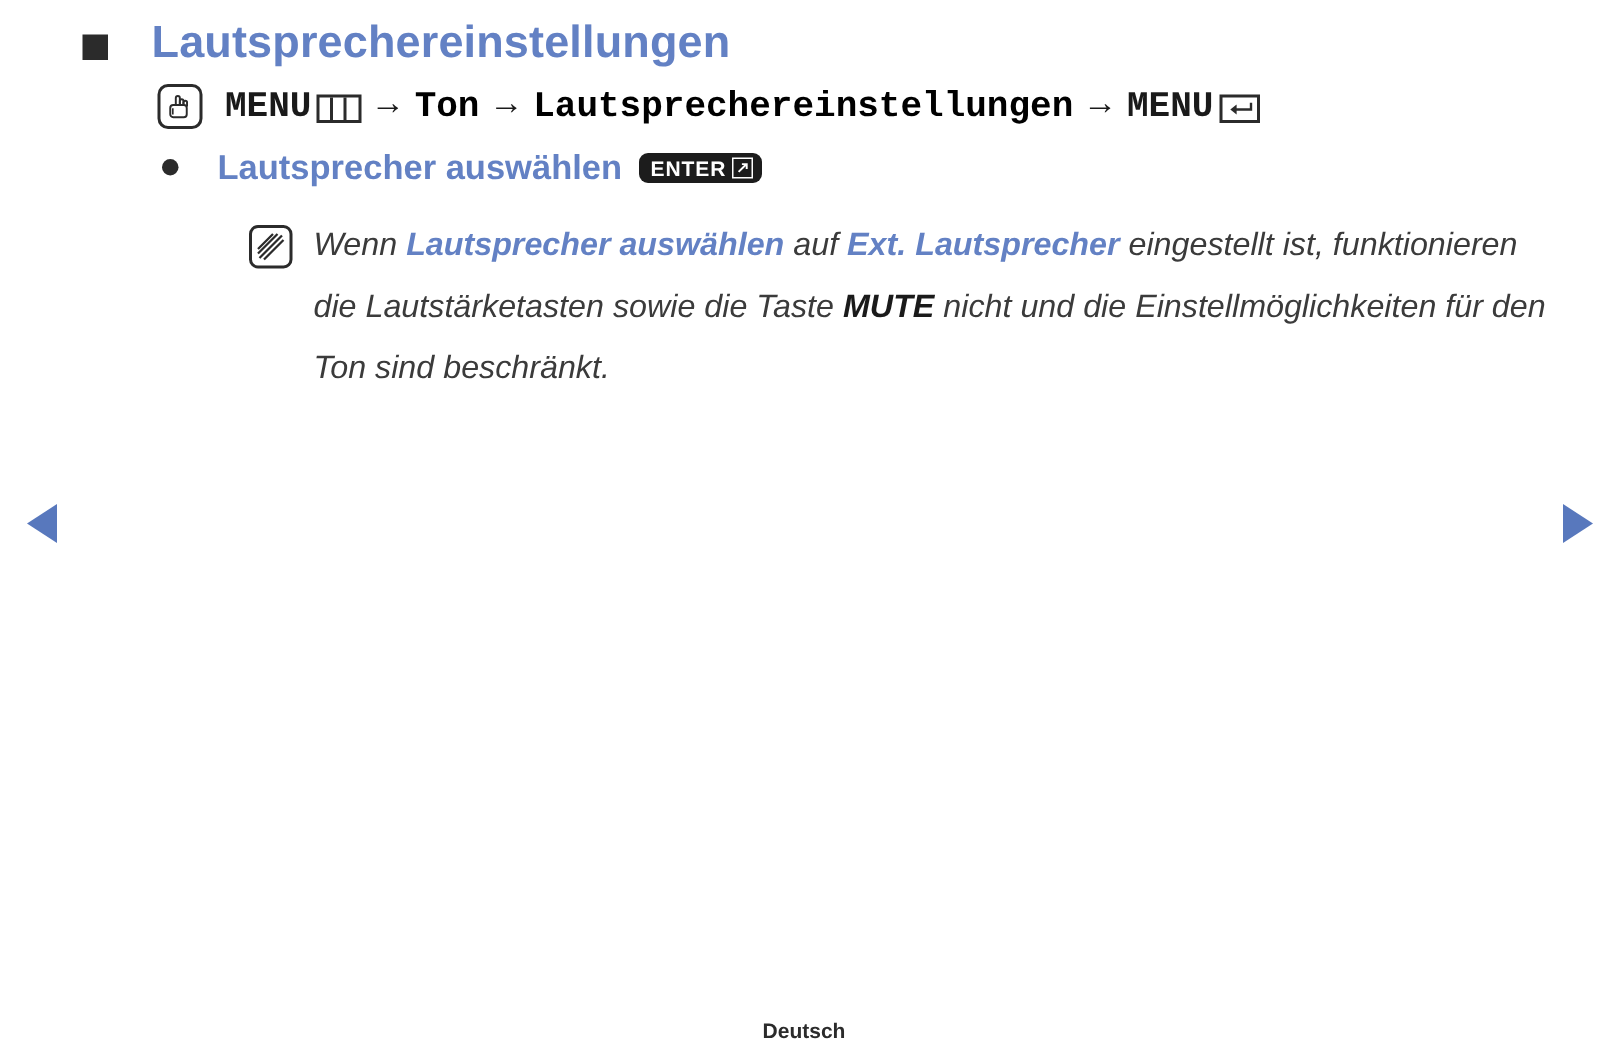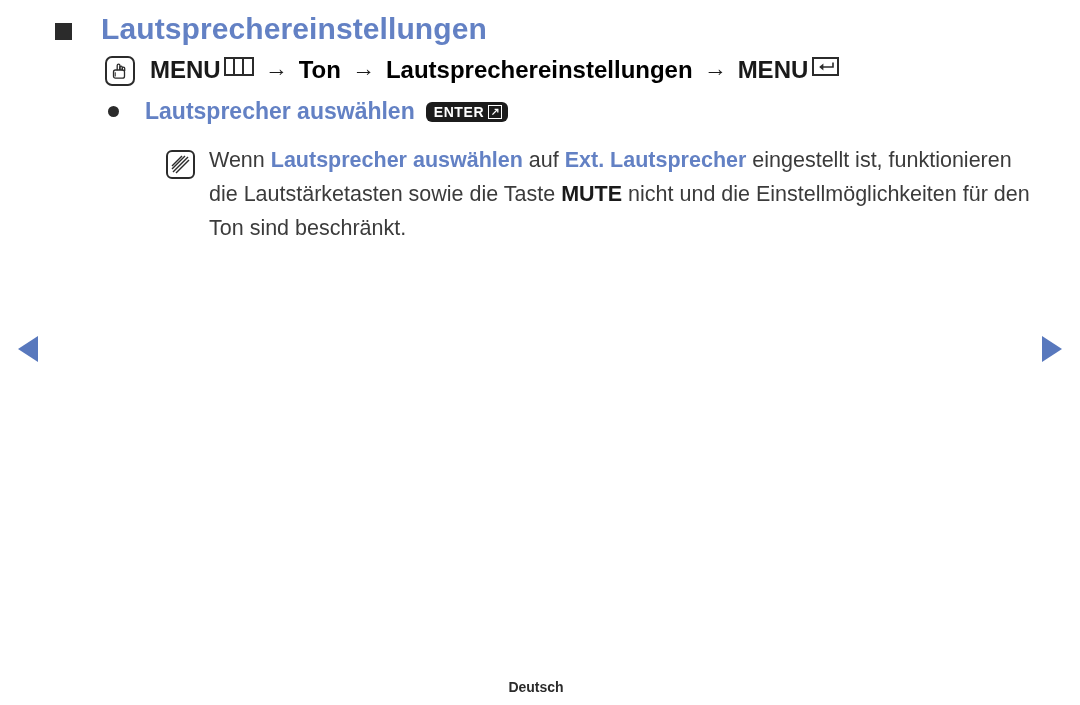--- a/index.html
+++ b/index.html
@@ -34,24 +34,26 @@
     font-size: 30px;
     font-weight: bold;
     color: #6381c4;
     letter-spacing: 0.1px;
     white-space: nowrap;
   }
 
   
   .path-row {
     display: flex;
+    align-items: center;
     padding: 10px 0 0 105px;
     font-size: 24px;
     font-weight: bold;
     white-space: nowrap;
+    font-family: Liberation Mono, monospace;
   }
   .path-row .seg-black { color: #1a1a1a; }
   .path-row .seg-blue  { color: #000000; }
   .arrow-sep {
     color: #1a1a1a;
     margin: 0 11px;
     font-weight: normal;
     font-size: 23px;
     position: relative;
     top: -1px;
@@ -188,23 +190,24 @@
     margin-right: 14px;
     margin-top: 7px;
     display: inline-flex;
     align-items: center;
     justify-content: center;
     overflow: hidden;
   }
   .note-icon svg { display: block; }
   .note-text {
     font-size: 21.5px;
-    line-height: 34px;
+    line-height: 41px;
     color: #3b3b3b;
     max-width: 830px;
+    font-style: italic;
   }
   .note-text .kw {
     color: #6381c4;
     font-weight: bold;
   }
   .note-text .kb {
     color: #1a1a1a;
     font-weight: bold;
   }
 

